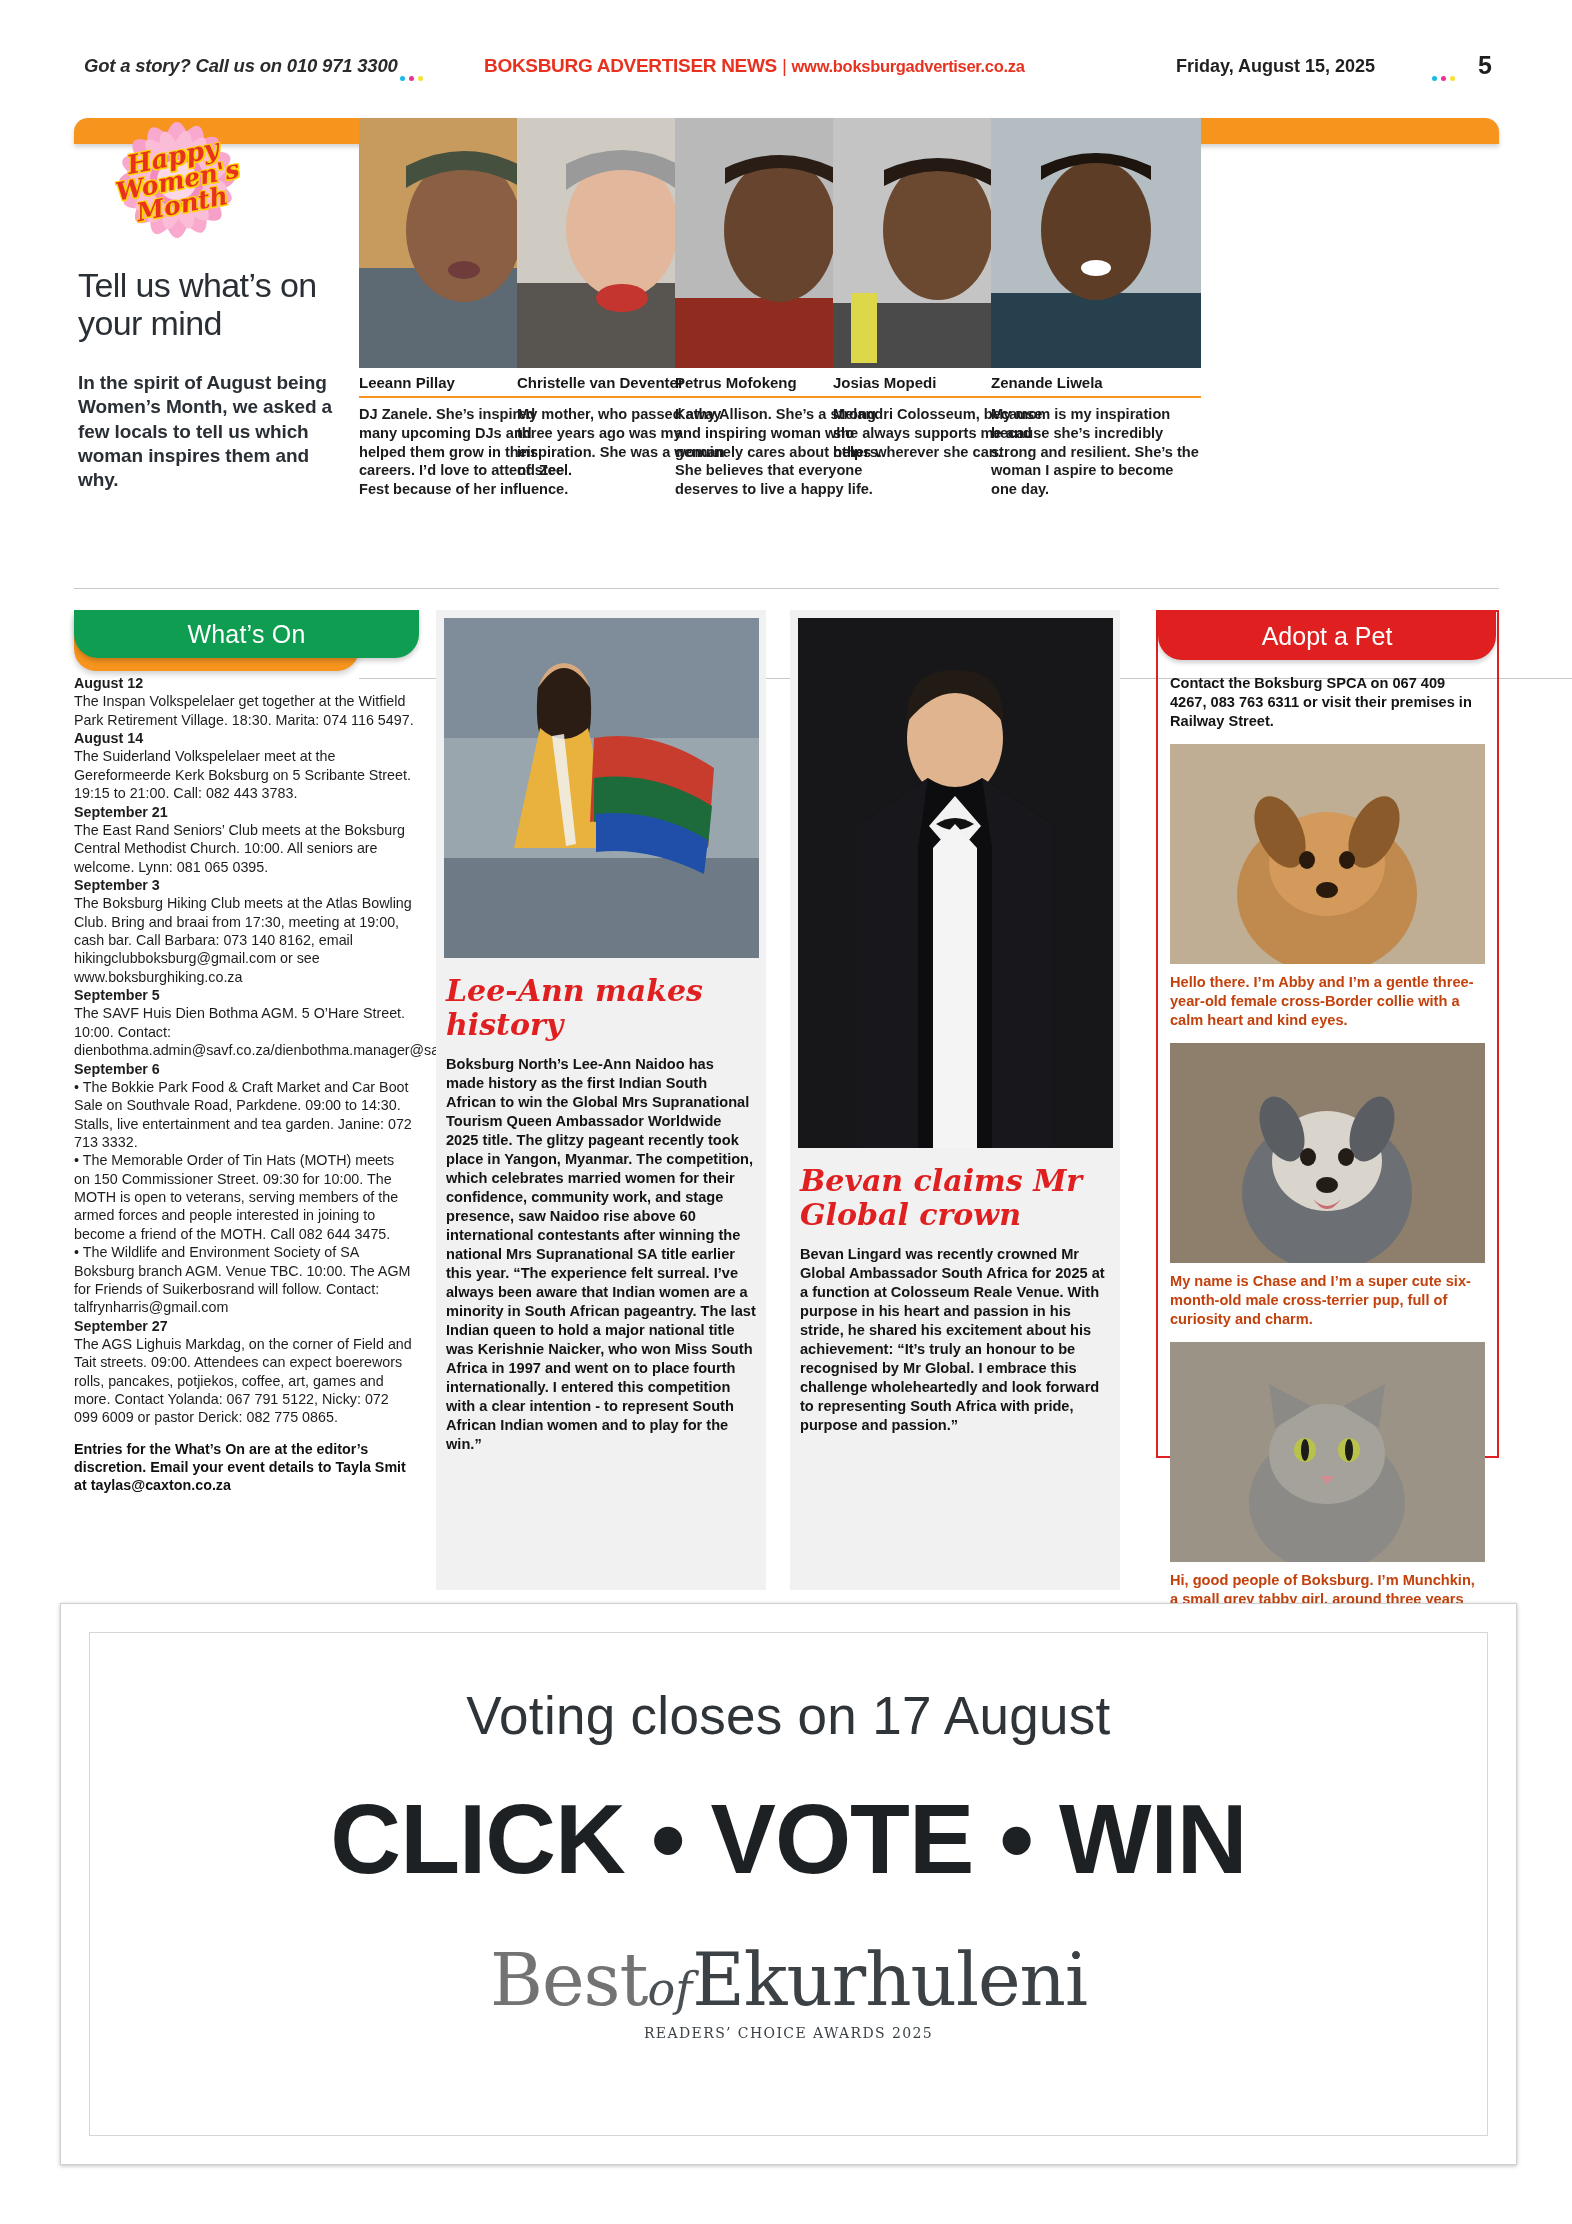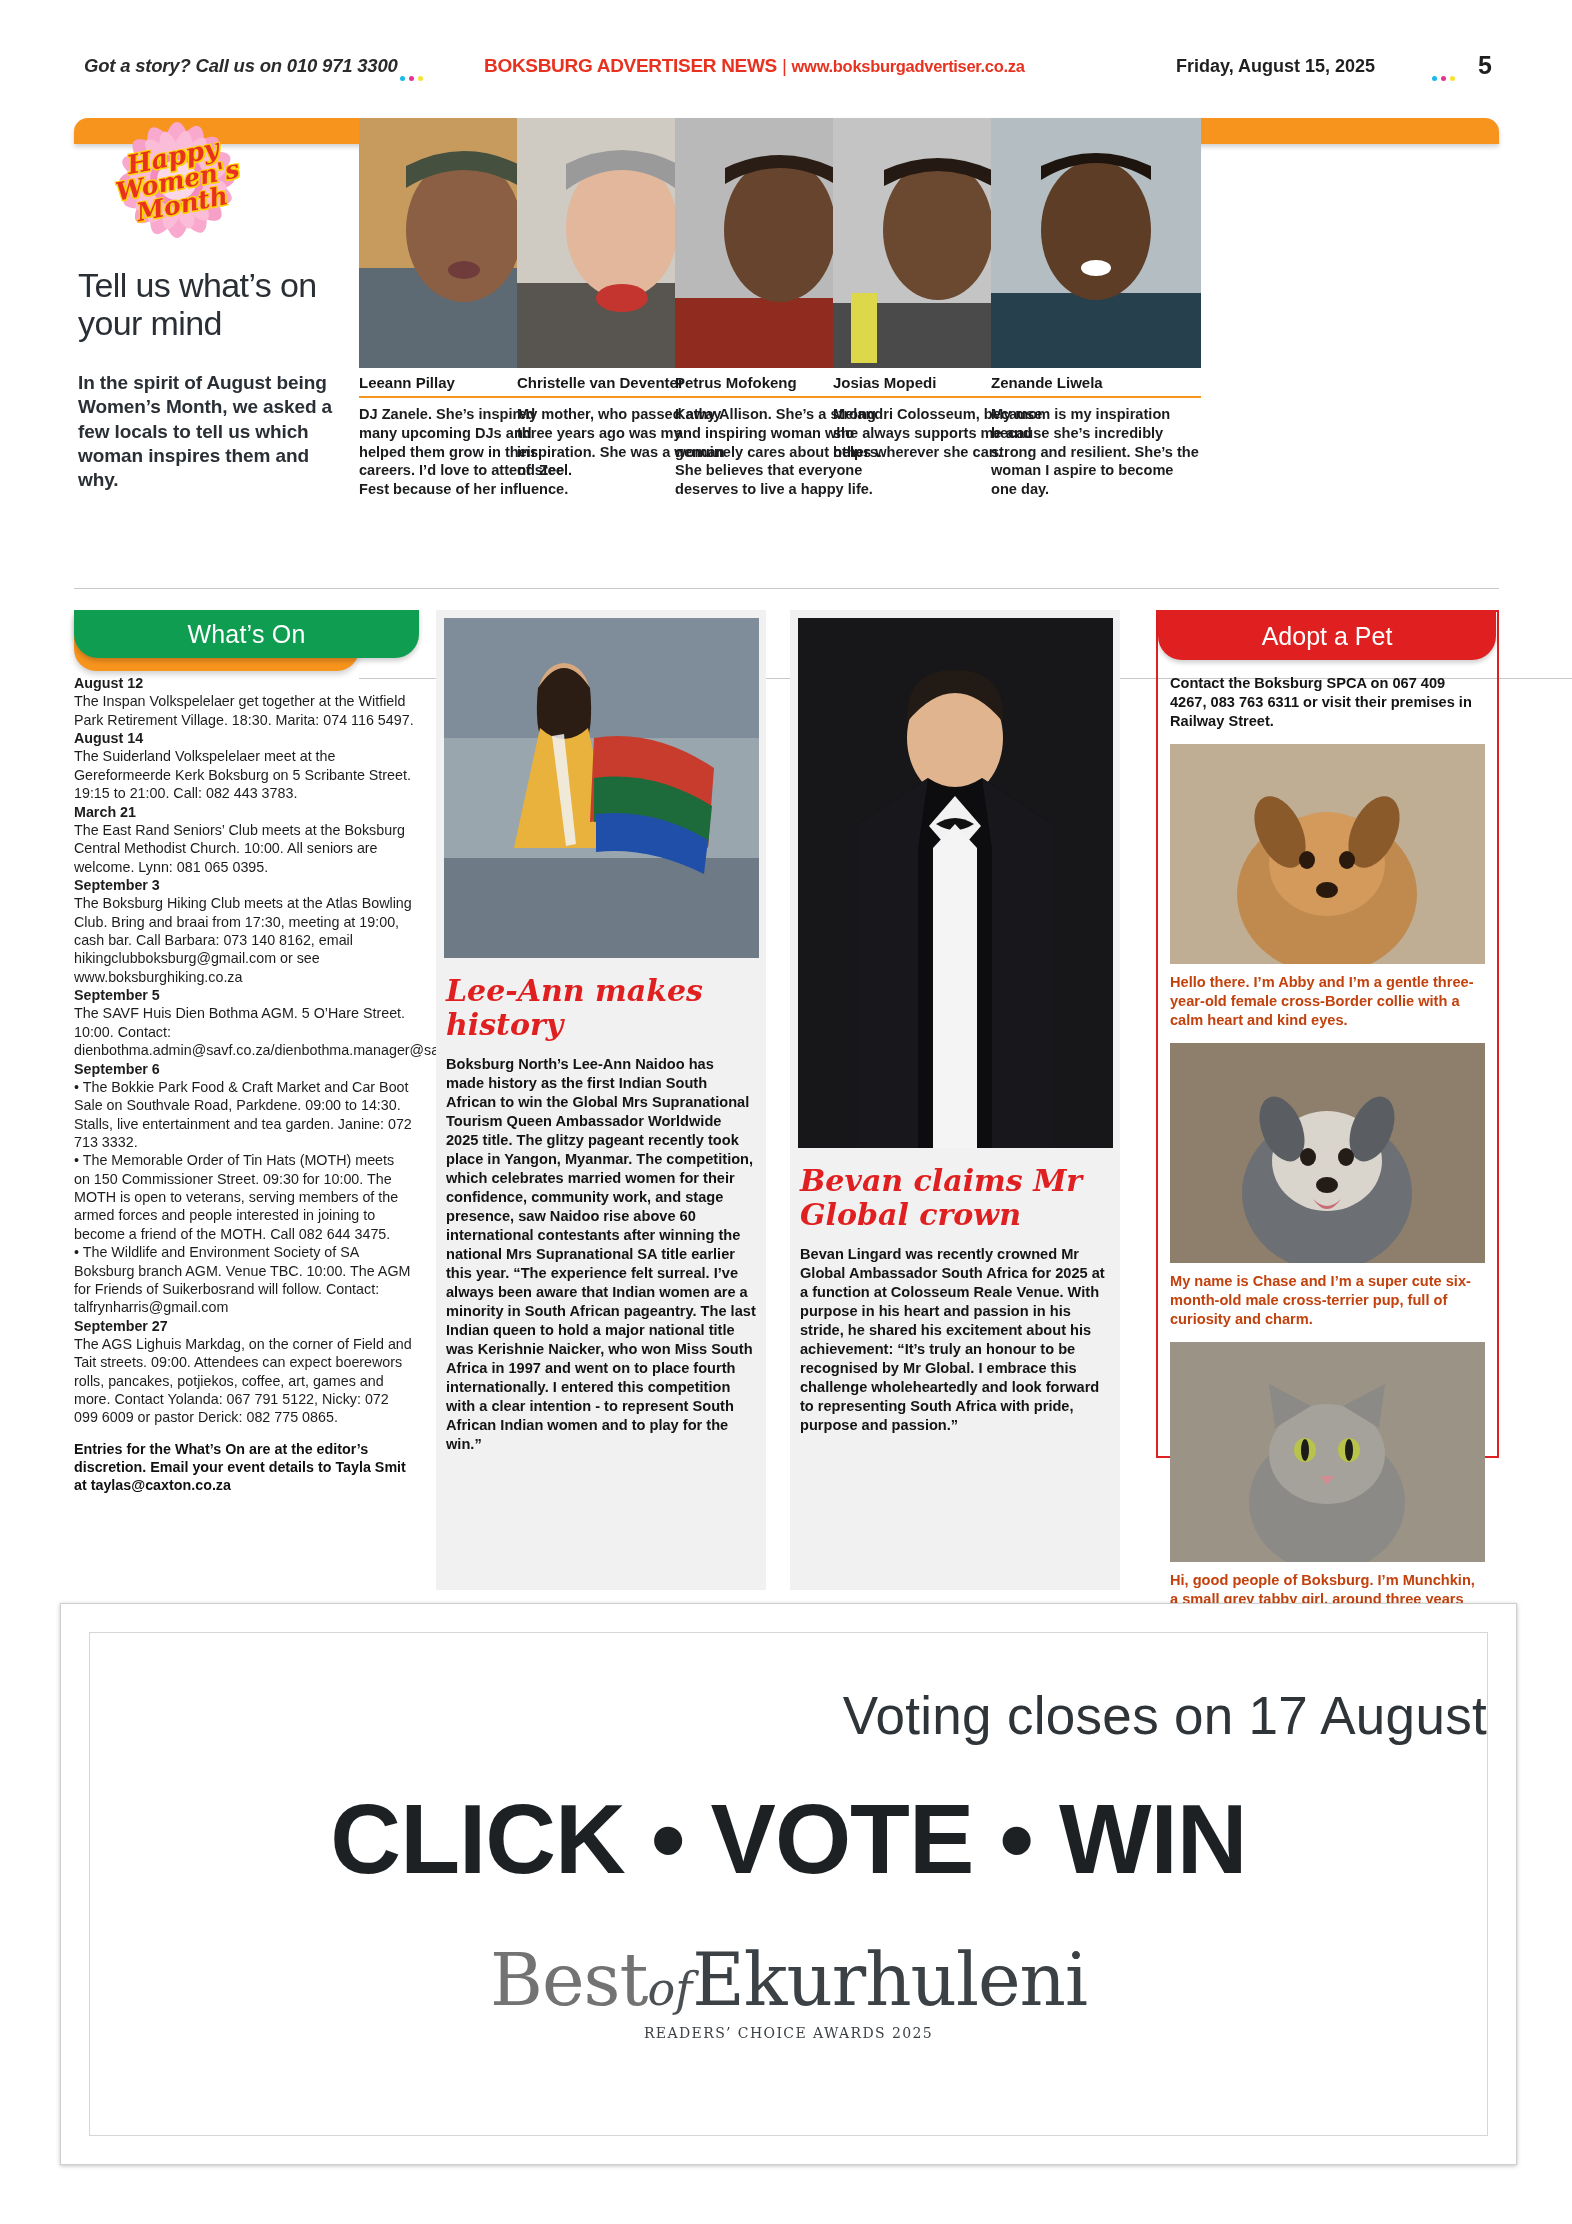--- a/index.html
+++ b/index.html
@@ -83,21 +83,21 @@
            display:flex;align-items:center;justify-content:center;box-shadow:0 3px 4px rgba(0,0,0,.18);}
   .ap-head span{color:#fff;font-size:25px;}
   .ap-intro{margin:14px 12px 0 12px;font-size:14.6px;line-height:1.3;font-weight:bold;color:#141414;}
   .pet-img{width:315px;height:220px;margin:13px auto 0;display:block;background:#c9b79a;position:relative;overflow:hidden;}
   .pet-cap{margin:9px 12px 0 12px;font-size:14.6px;line-height:1.3;font-weight:bold;color:#c2410c;}
 
   
   .ad{position:absolute;left:60px;top:1603px;width:1455px;height:560px;background:#fff;
       border:1px solid #cfcfcf;box-shadow:0 1px 4px rgba(0,0,0,.25);}
   .ad-inner{position:absolute;left:28px;top:28px;right:28px;bottom:28px;border:1px solid #d6d6d6;}
-  .ad-l1{position:absolute;left:0;right:0;top:52px;text-align:right;font-size:53px;color:#2f3438;font-weight:normal;letter-spacing:.3px;}
+  .ad-l1{position:absolute;left:0;right:0;top:52px;text-align:center;font-size:53px;color:#2f3438;font-weight:normal;letter-spacing:.3px;}
   .ad-l2{position:absolute;left:0;right:0;top:150px;text-align:center;font-size:98px;font-weight:bold;color:#1d2124;letter-spacing:-1px;}
   .ad-logo{position:absolute;left:0;right:0;top:305px;text-align:center;}
   .ad-logo .l-best{font-family:"DejaVu Serif",serif;font-size:72px;color:#737373;letter-spacing:-1px;}
   .ad-logo .l-of{font-family:"DejaVu Serif",serif;font-style:italic;font-size:46px;color:#4a5054;}
   .ad-logo .l-ek{font-family:"DejaVu Serif",serif;font-size:72px;color:#3b4145;letter-spacing:-1px;}
   .ad-sub{position:absolute;left:0;right:0;top:392px;text-align:center;font-size:14px;
           letter-spacing:1.4px;color:#3b4145;font-family:"DejaVu Serif",serif;}
 </style>
 </head>
 <body>
@@ -237,21 +237,21 @@
 
   <div class="wo-col">
     <div class="wo-head">
       <span>What’s On</span>
     </div>
     <div class="wo-body">
         <div style="font-weight: bold;">August 12</div>
         <div>The Inspan Volkspelelaer get together at the Witfield Park Retirement Village. 18:30. Marita: 074 116 5497.</div>
         <div style="font-weight: bold;">August 14</div>
         <div>The Suiderland Volkspelelaer meet at the Gereformeerde Kerk Boksburg on 5 Scribante Street. 19:15 to 21:00. Call: 082 443 3783.</div>
-        <div style="font-weight: bold;">March 21</div>
+        <div style="font-weight: bold;">September 21</div>
         <div>The East Rand Seniors’ Club meets at the Boksburg Central Methodist Church. 10:00. All seniors are welcome. Lynn: 081 065 0395.</div>
         <div style="font-weight: bold;">September 3</div>
         <div>The Boksburg Hiking Club meets at the Atlas Bowling Club. Bring and braai from 17:30, meeting at 19:00, cash bar. Call Barbara: 073 140 8162, email hikingclubboksburg@gmail.com or see www.boksburghiking.co.za</div>
         <div style="font-weight: bold;">September 5</div>
         <div>The SAVF Huis Dien Bothma AGM. 5 O’Hare Street. 10:00. Contact: dienbothma.admin@savf.co.za/dienbothma.manager@savf.co.za</div>
         <div style="font-weight: bold;">September 6</div>
         <div>• The Bokkie Park Food &amp; Craft Market and Car Boot Sale on Southvale Road, Parkdene. 09:00 to 14:30. Stalls, live entertainment and tea garden. Janine: 072 713 3332.</div>
         <div>• The Memorable Order of Tin Hats (MOTH) meets on 150 Commissioner Street. 09:30 for 10:00. The MOTH is open to veterans, serving members of the armed forces and people interested in joining to become a friend of the MOTH. Call 082 644 3475.</div>
         <div>• The Wildlife and Environment Society of SA Boksburg branch AGM. Venue TBC. 10:00. The AGM for Friends of Suikerbosrand will follow. Contact: talfrynharris@gmail.com</div>
         <div style="font-weight: bold;">September 27</div>

